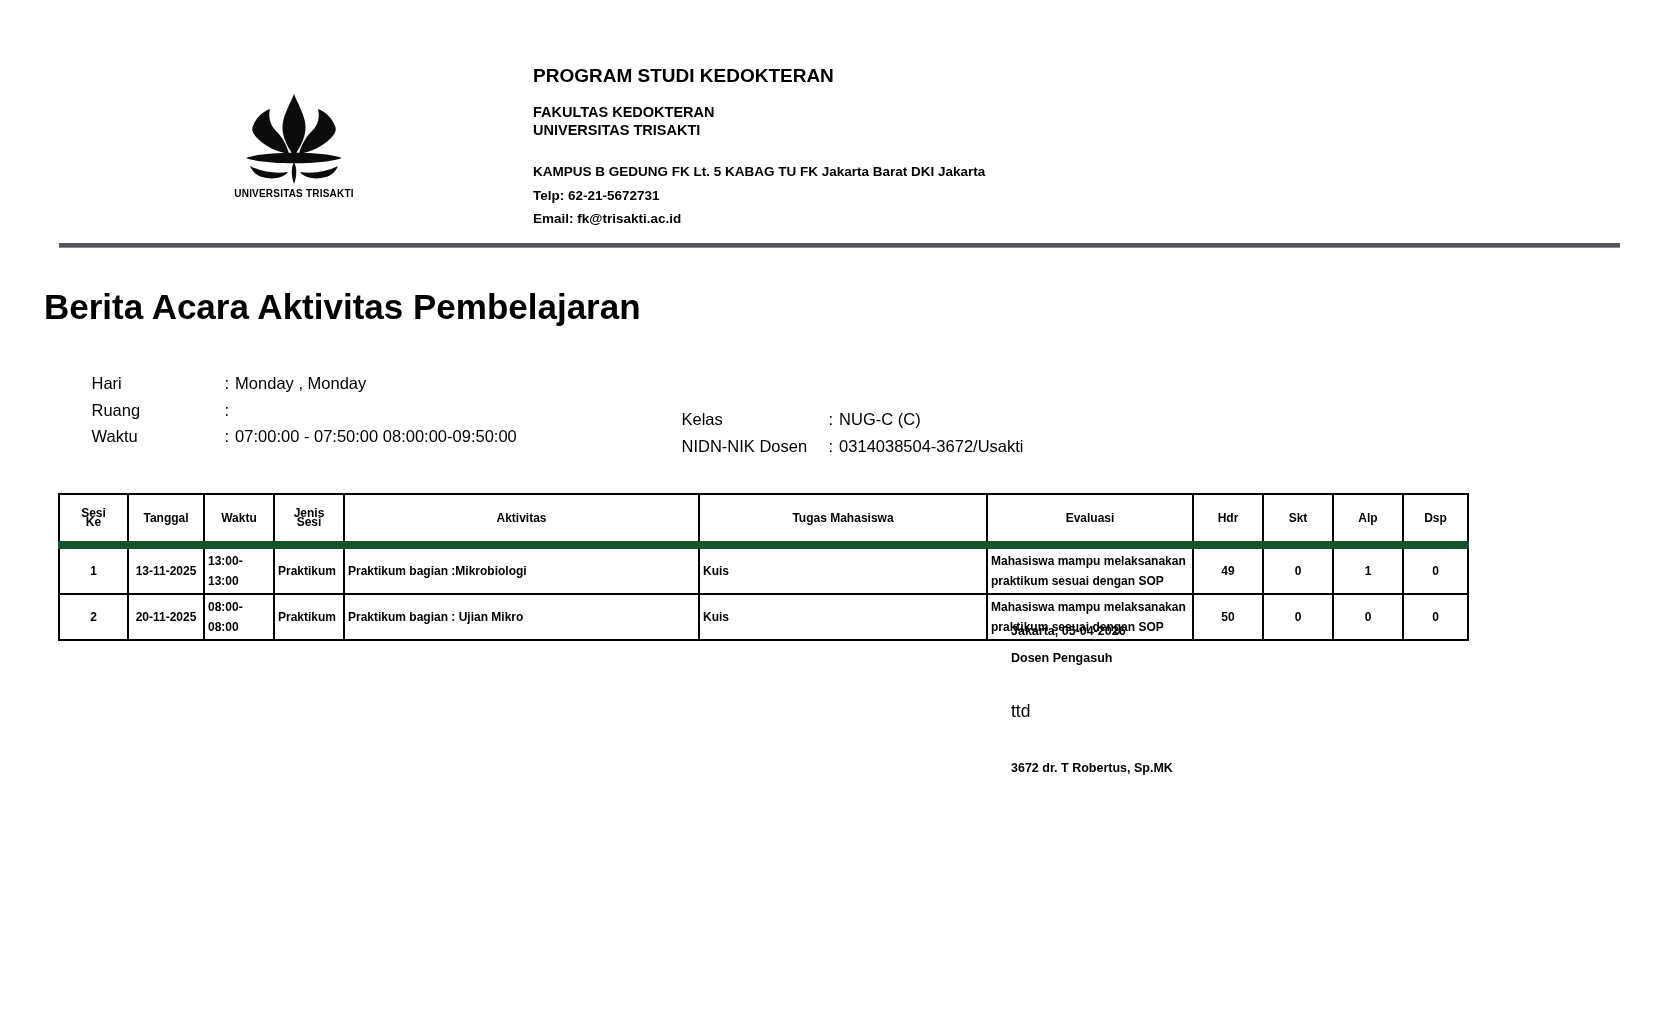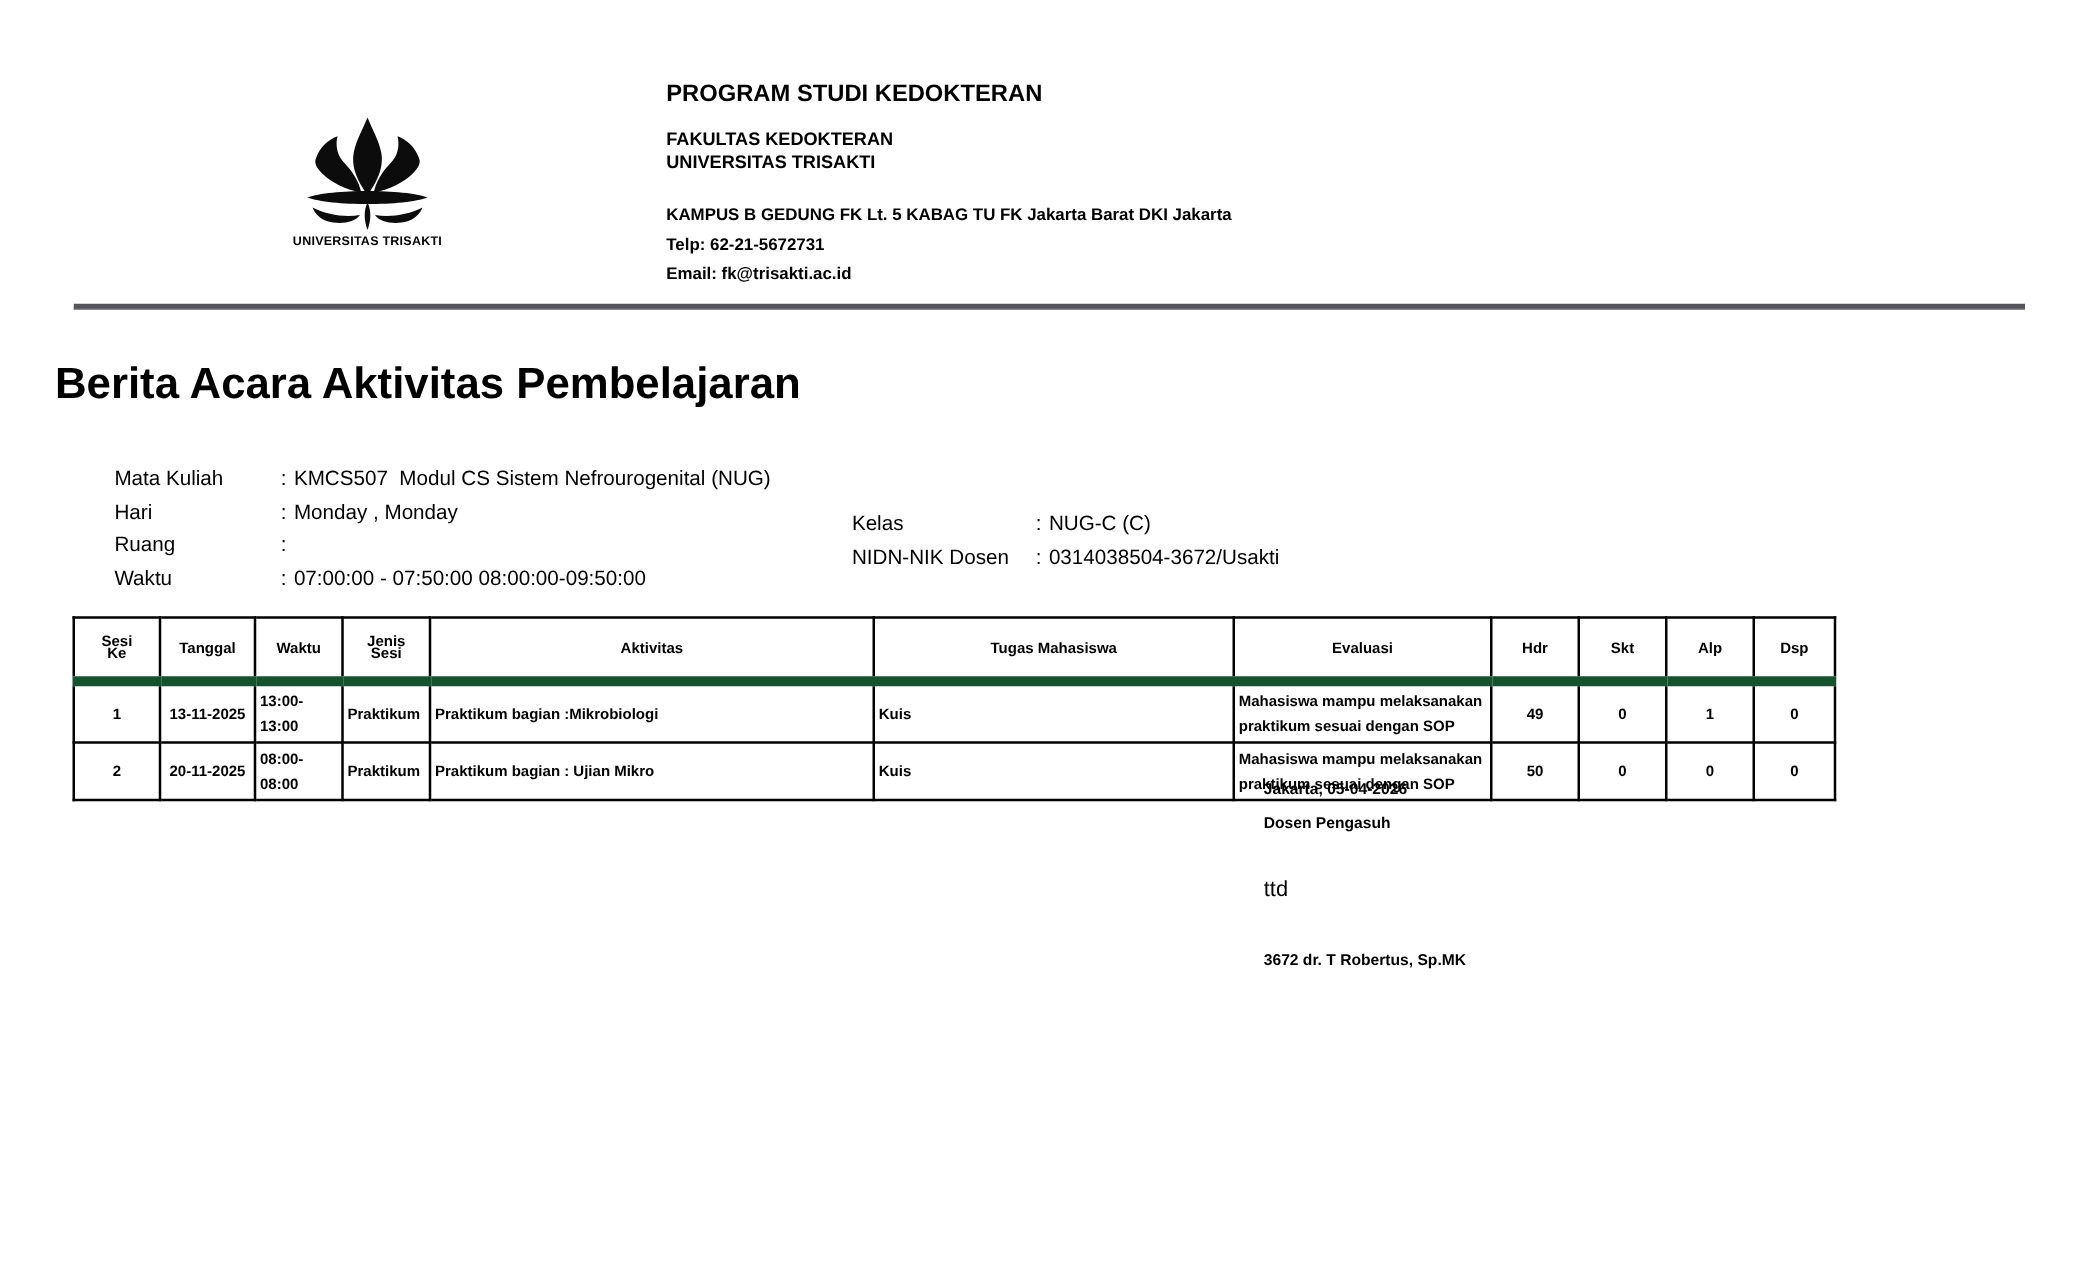--- a/index.html
+++ b/index.html
@@ -100,23 +100,20 @@
   <div class="abs lh-line lh-university">UNIVERSITAS TRISAKTI</div>
   <div class="abs lh-line lh-address">KAMPUS B GEDUNG FK Lt. 5 KABAG TU FK Jakarta Barat DKI Jakarta</div>
   <div class="abs lh-line lh-phone">Telp: 62-21-5672731</div>
   <div class="abs lh-line lh-email">Email: fk@trisakti.ac.id</div>
 
   <div class="abs rule"></div>
 
   <div class="abs doc-title">Berita Acara Aktivitas Pembelajaran</div>
 
   <div class="abs meta-col meta-left">
-    <div class="meta-row">
-      <span class="m-label">Mata Kuliah</span><span class="m-colon">:</span><span class="m-value">KMCS507  Modul CS Sistem Nefrourogenital (NUG)</span>
-    </div>
     <div class="meta-row">
       <span class="m-label">Hari</span><span class="m-colon">:</span><span class="m-value">Monday , Monday</span>
     </div>
     <div class="meta-row">
       <span class="m-label">Ruang</span><span class="m-colon">:</span><span class="m-value"></span>
     </div>
     <div class="meta-row">
       <span class="m-label">Waktu</span><span class="m-colon">:</span><span class="m-value">07:00:00 - 07:50:00 08:00:00-09:50:00</span>
     </div>
   </div>

